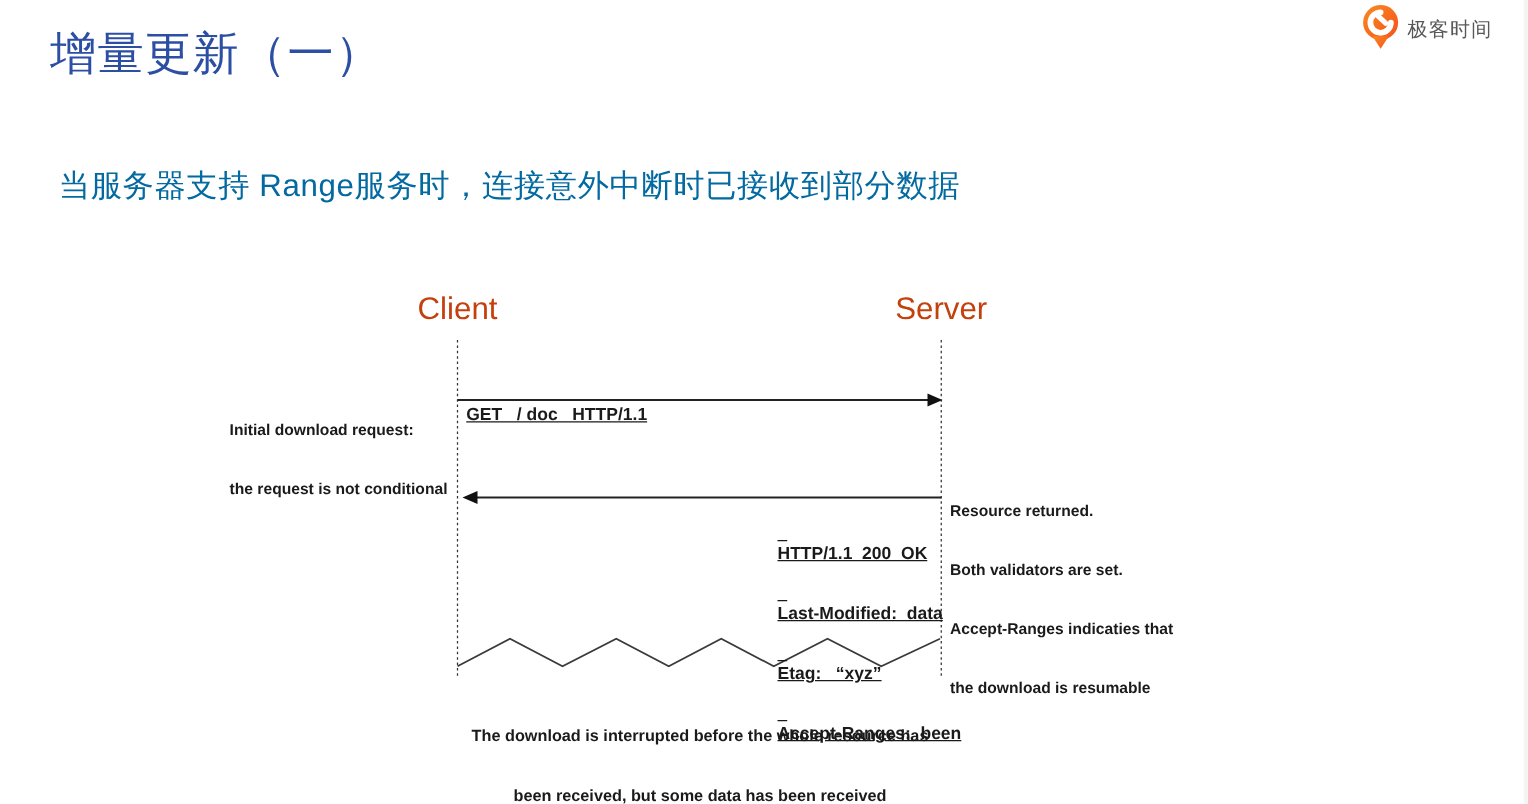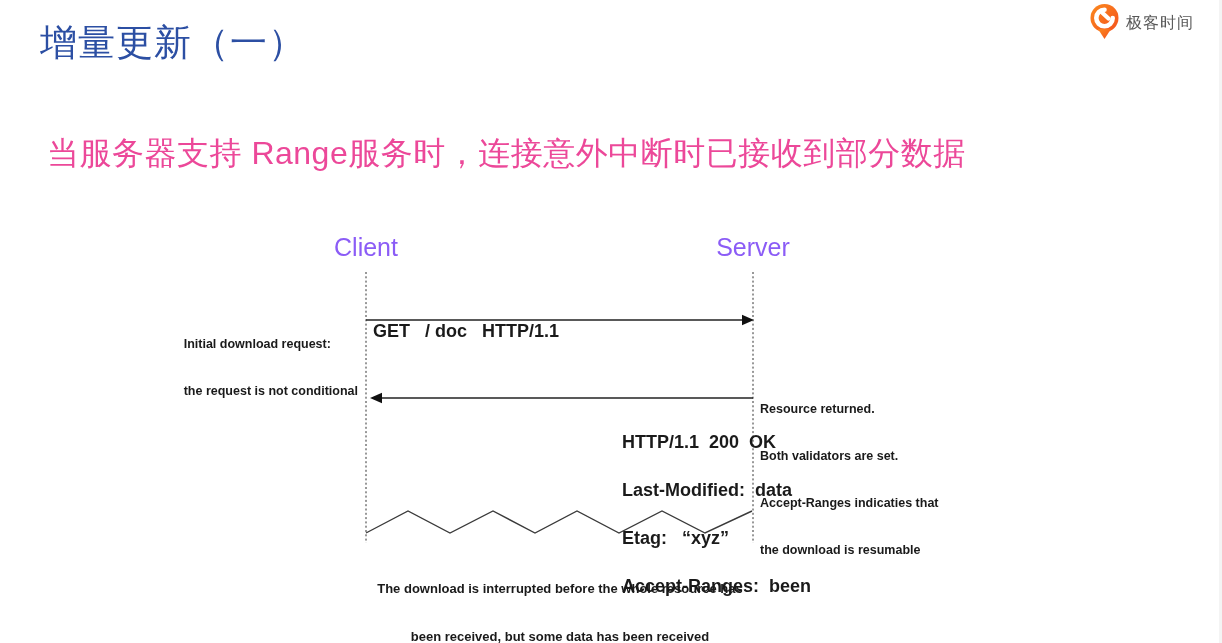--- a/index.html
+++ b/index.html
@@ -11,37 +11,37 @@
   .abs{position:absolute;}
 
   
   .slide-title{
     left:40px;top:18px;
     font-size:37px;color:#2c4fa3;letter-spacing:1px;
     font-weight:400;white-space:pre;text-align:center;
   }
   .slide-subtitle{
     left:47px;top:132px;
-    font-size:32px;color:#ec4899;letter-spacing:0.5px;white-space:pre;
+    font-size:25px;color:#0369a1;letter-spacing:0.5px;white-space:pre;
   }
   .logo{
     top:3px;right:28px;display:flex;align-items:center;gap:5px;
   }
   .logo-text{font-size:16px;color:#585858;letter-spacing:1px;}
 
   
   .d-label{
-    font-size:25px;color:#8b5cf6;transform:translateX(-50%);
+    font-size:25px;color:#c2410c;transform:translateX(-50%);
   }
   .d-note{
     font-size:12.5px;font-weight:700;color:#1a1a1a;line-height:15.6px;white-space:pre;
   }
   .d-note.right-align{}
   .d-msg{
-    font-size:18px;font-weight:700;color:#1a1a1a;line-height:16px;white-space:pre;
+    font-size:14px;font-weight:700;color:#1a1a1a;line-height:16px;white-space:pre;text-decoration:underline;
   }
   .d-caption{
     font-size:13px;font-weight:700;color:#1a1a1a;line-height:16px;
     transform:translateX(-50%);text-align:center;white-space:pre;
   }
 
   svg.overlay{left:0;top:0;pointer-events:none;}
   .right-edge{right:0;top:0;width:3px;height:100%;background:#f4f4f4;}
 </style>
 </head>

